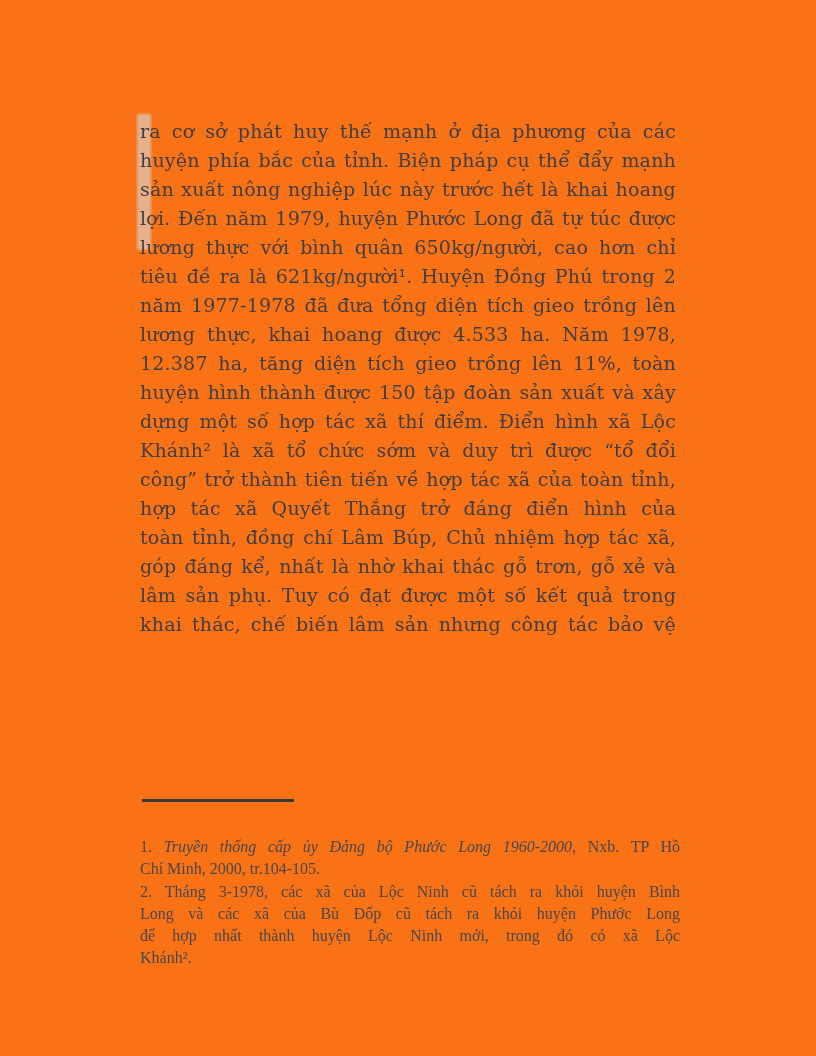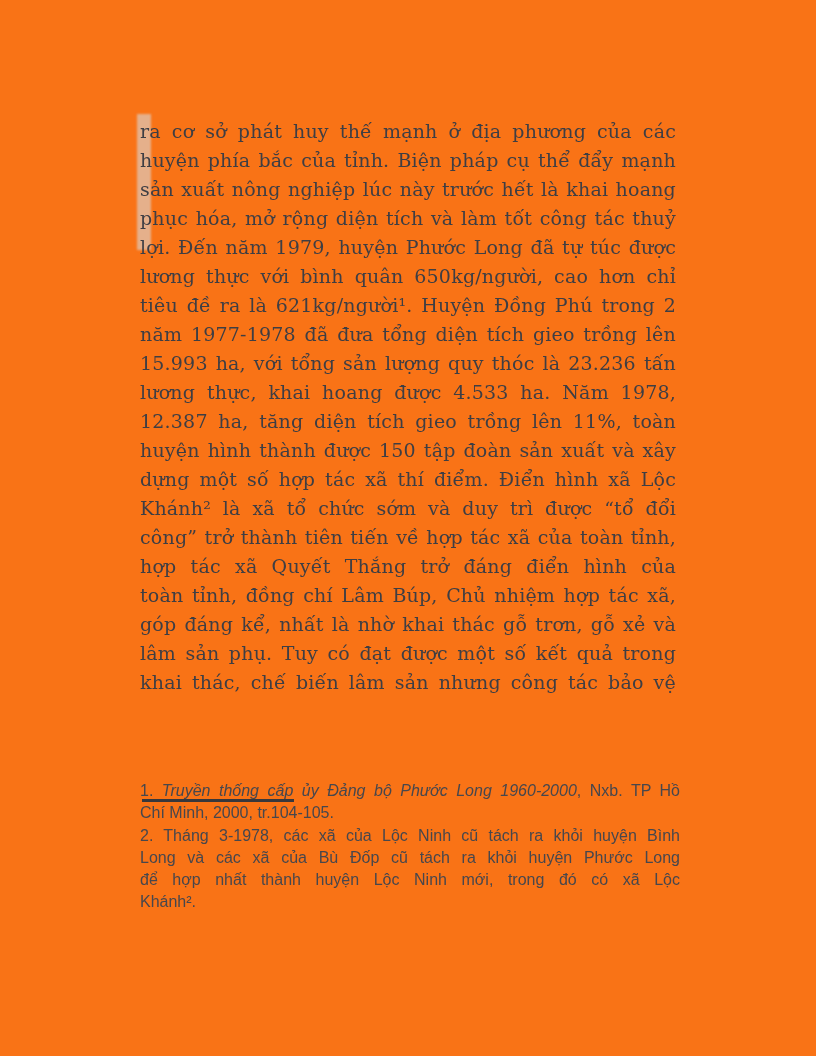--- a/index.html
+++ b/index.html
@@ -50,23 +50,23 @@
     position: absolute;
     left: 142px;
     top: 799px;
     width: 152px;
     height: 3px;
     background: #38383c;
   }
   .footnotes {
     position: absolute;
     left: 140px;
-    top: 780px;
+    top: 836px;
     width: 540px;
-    font-family: Liberation Sans, sans-serif;
+    font-family: Liberation Serif, serif;
   }
   .fn-line {
     margin: 0;
     padding: 0;
     height: 22.3px;
     font-size: 16px;
     line-height: 22.3px;
     color: #47474d;
     overflow: hidden;
   }
@@ -82,26 +82,24 @@
 <body>
 
 <div class="page">
 
   <div class="scan-artifact"></div>
 
   <main class="text-block">
     <p class="body-line">ra cơ sở phát huy thế mạnh ở địa phương của các</p>
     <p class="body-line">huyện phía bắc của tỉnh. Biện pháp cụ thể đẩy mạnh</p>
     <p class="body-line">sản xuất nông nghiệp lúc này trước hết là khai hoang</p>
-    <p class="body-line">phục hóa, mở rộng diện tích và làm tốt công tác thuỷ</p>
     <p class="body-line">lợi. Đến năm 1979, huyện Phước Long đã tự túc được</p>
     <p class="body-line">lương thực với bình quân 650kg/người, cao hơn chỉ</p>
     <p class="body-line">tiêu đề ra là 621kg/người¹. Huyện Đồng Phú trong 2</p>
     <p class="body-line">năm 1977-1978 đã đưa tổng diện tích gieo trồng lên</p>
-    <p class="body-line">15.993 ha, với tổng sản lượng quy thóc là 23.236 tấn</p>
     <p class="body-line">lương thực, khai hoang được 4.533 ha. Năm 1978,</p>
     <p class="body-line">12.387 ha, tăng diện tích gieo trồng lên 11%, toàn</p>
     <p class="body-line">huyện hình thành được 150 tập đoàn sản xuất và xây</p>
     <p class="body-line">dựng một số hợp tác xã thí điểm. Điển hình xã Lộc</p>
     <p class="body-line">Khánh² là xã tổ chức sớm và duy trì được “tổ đổi</p>
     <p class="body-line">công” trở thành tiên tiến về hợp tác xã của toàn tỉnh,</p>
     <p class="body-line">hợp tác xã Quyết Thắng trở đáng điển hình của</p>
     <p class="body-line">toàn tỉnh, đồng chí Lâm Búp, Chủ nhiệm hợp tác xã,</p>
     <p class="body-line">góp đáng kể, nhất là nhờ khai thác gỗ trơn, gỗ xẻ và</p>
     <p class="body-line">lâm sản phụ. Tuy có đạt được một số kết quả trong</p>

